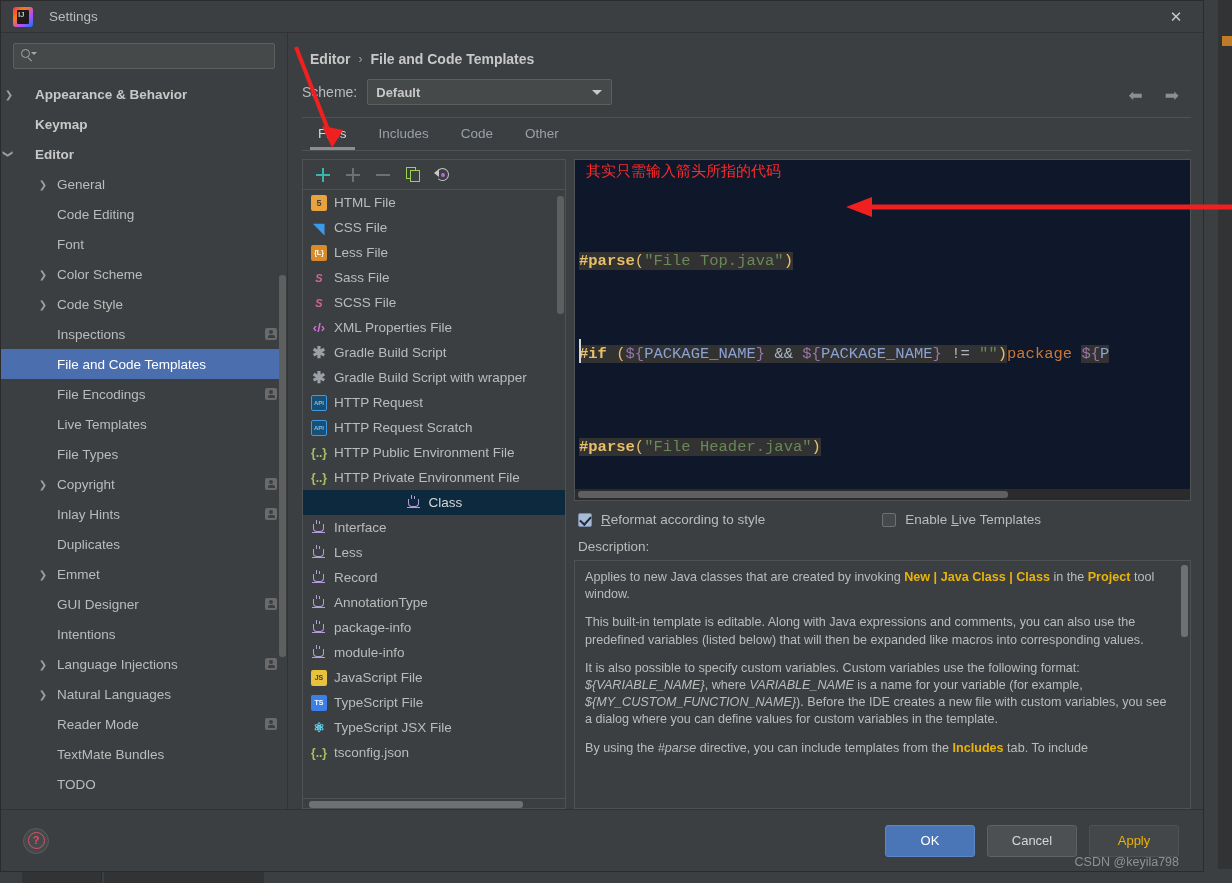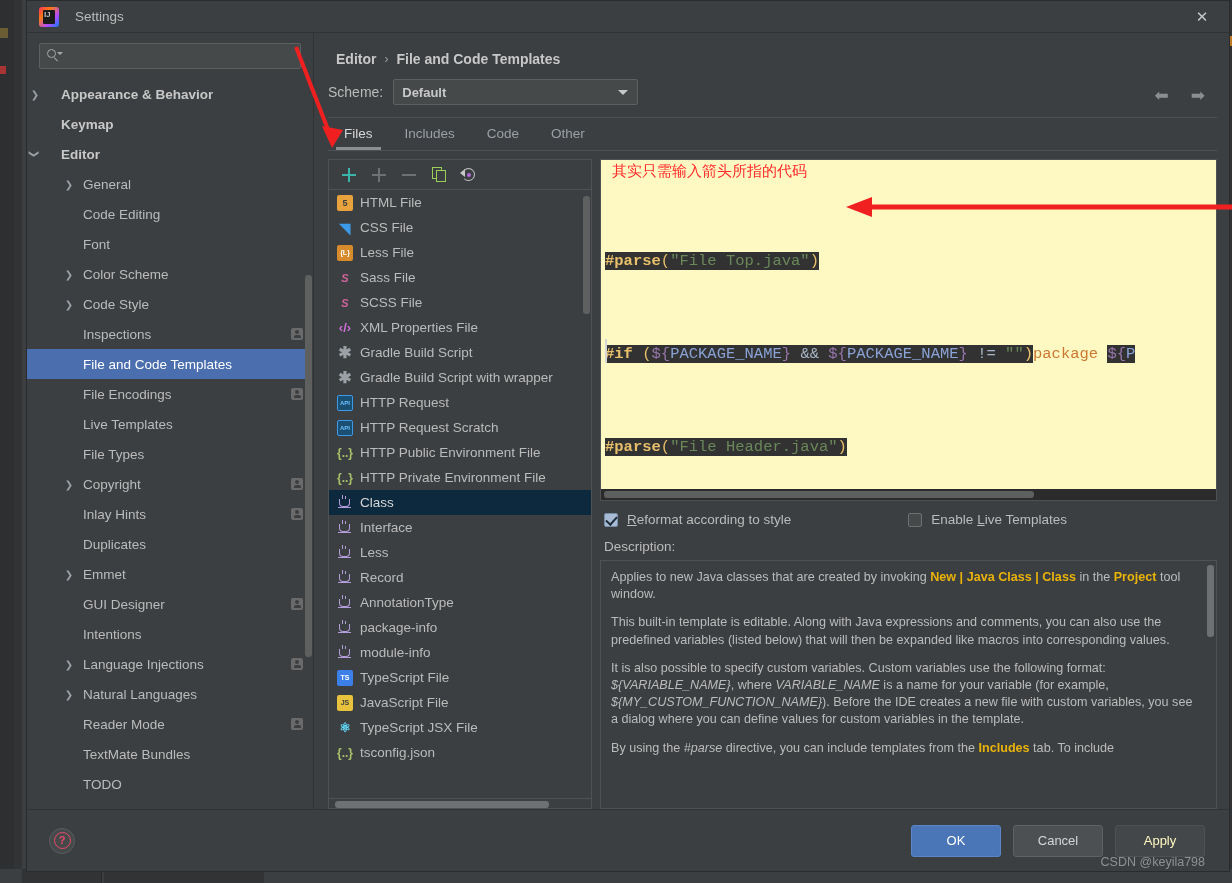--- a/index.html
+++ b/index.html
@@ -18,21 +18,21 @@
   .ide-right-strip { position:absolute; right:0; top:0; width:14px; height:883px; background:#313335; }
   .ide-bottom-strip { position:absolute; left:0; bottom:0; width:1232px; height:14px; background:#3c3f41; }
   .ide-bottom-tabs { position:absolute; left:22px; bottom:0; width:80px; height:14px; background:#313335; border-right:1px solid #2b2b2b;}
   .ide-bottom-tabs2 { position:absolute; left:104px; bottom:0; width:160px; height:14px; background:#313335; }
   .ide-mark-a { position:absolute; left:0; top:28px; width:8px; height:10px; background:#6b5d33; }
   .ide-mark-b { position:absolute; left:0; top:66px; width:6px; height:8px; background:#a33; }
   .ide-mark-c { position:absolute; right:0px; top:36px; width:10px; height:10px; background:#c07b28; }
 
   
   .dialog {
-    position:absolute; left:26px; top:0; width:1204px; height:872px;
+    position:absolute; left:0; top:0; width:1204px; height:872px;
     background:#3c3f41; border:1px solid #2b2b2b;
     display:flex; flex-direction:column;
   }
   .titlebar {
     height:32px; background:#3c3f41; display:flex; align-items:center;
     padding:0 0 0 12px; position:relative; flex:0 0 32px;
     border-bottom:1px solid #323232;
   }
   .ij-logo { width:20px; height:20px; border-radius:3px; position:relative; overflow:hidden;
     background:linear-gradient(135deg,#fe315d 0%,#f97a12 32%,#b74aff 66%,#087cfa 100%); }
@@ -116,21 +116,21 @@
   .ic-copy { position:relative; width:15px; height:15px; }
   .ic-copy .r1 { position:absolute; left:0; top:0; width:10px; height:12px; border:1.6px solid #9bcf55; background:#3c3f41; }
   .ic-copy .r2 { position:absolute; left:4px; top:3px; width:10px; height:12px; border:1.6px solid #9bcf55; background:#3c3f41; }
   .ic-revert { position:relative; width:16px; height:16px; }
   .ic-revert .c { position:absolute; left:1px; top:1px; width:13px; height:13px; border:1.6px solid #c8c8c8; border-radius:50%; border-left-color:transparent; }
   .ic-revert .d { position:absolute; left:6px; top:6px; width:4px; height:4px; border-radius:50%; background:#b36bd8; }
   .ic-revert .ar { position:absolute; left:-1px; top:2px; width:0;height:0;border-top:4px solid transparent;border-bottom:4px solid transparent;border-right:5px solid #c8c8c8; }
 
   .list-scroll { flex:1 1 auto; position:relative; overflow:hidden; background:#3c3f41; }
   .list-item { height:25px; display:flex; align-items:center; gap:7px; padding:0 8px; color:#bbbbbb; font-size:13.5px; white-space:nowrap; cursor:default; }
-  .list-item.sel { background:#0d293e; color:#d6d6d6; }
+  .list-item.sel { background:#0d293e; color:#d6d6d6;justify-content:center; }
   .fi { width:16px; height:16px; flex:0 0 16px; position:relative; font-size:9px; display:flex; align-items:center; justify-content:center; font-family:"Liberation Sans",sans-serif; font-weight:bold; }
   .fi-html { background:#e8a33d; color:#3c3f41; border-radius:2px; }
   .fi-css { color:#3d9ae8; font-size:14px; font-weight:bold; }
   .fi-less { background:#d88b2b; color:#fff; font-size:7px; border-radius:2px; }
   .fi-sass { color:#cf649a; font-size:11px; font-style:italic; }
   .fi-xml { color:#cb6fd9; font-size:13px; }
   .fi-gradle { color:#9aa0a6; font-size:16px; }
   .fi-api { background:#1a4f72; border:1.5px solid #3d9ae8; color:#6ec0ff; font-size:6px; border-radius:2px; }
   .fi-json { color:#a9c26a; font-size:12px; }
   .fi-java { position:relative; }
@@ -141,21 +141,21 @@
   .fi-js { background:#e8c13d; color:#3c3f41; font-size:7px; border-radius:2px; }
   .fi-ts { background:#3d7fe8; color:#fff; font-size:7px; border-radius:2px; }
   .fi-tsx { color:#61dafb; font-size:13px; }
 
   .list-vthumb { position:absolute; right:1px; top:6px; width:7px; height:118px; background:#5e6060; border-radius:3px; }
   .list-hbar { height:10px; background:#3c3f41; position:relative; border-top:1px solid #4e5254; }
   .list-hthumb { position:absolute; left:6px; top:2px; width:214px; height:7px; background:#6e7174; border-radius:3px; }
 
   
   .editor-col { flex:1 1 auto; display:flex; flex-direction:column; min-width:0; min-height:0; }
-  .code-area { position:relative; background:#fef9c3; border:1px solid #4e5254; height:342px; overflow:hidden; }
+  .code-area { position:relative; background:#0f172a; border:1px solid #4e5254; height:342px; overflow:hidden; }
   .code-note { position:absolute; left:11px; top:2px; color:#ff2a2a; font-size:15px; white-space:nowrap; font-family:"Liberation Sans",sans-serif; }
   .code-lines { position:absolute; left:0; top:24px; right:0; font-family:"Liberation Mono","DejaVu Sans Mono",monospace; font-size:15.5px; line-height:31px; white-space:pre; }
   .code-line { padding-left:4px; height:31px; }
   .tok-dir { color:#e8bf6a; font-weight:bold; }
   .tok-paren { color:#e8bf6a; }
   .tok-str { color:#6a8759; }
   .tok-var { color:#9876aa; }
   .tok-varname { color:#8aa2d6; }
   .tok-kw { color:#cc7832; }
   .tok-op { color:#a9b7c6; }
@@ -182,21 +182,21 @@
 
   
   .footer { height:62px; flex:0 0 62px; border-top:1px solid #323232; background:#3c3f41; position:relative; display:flex; align-items:center; }
   .help-btn { margin-left:22px; width:26px; height:26px; border-radius:50%; background:#45494a; border:1px solid #5a5d5f; display:flex; align-items:center; justify-content:center; }
   .help-ring { width:17px; height:17px; border:1.5px solid #ea4a6a; border-radius:50%; display:flex; align-items:center; justify-content:center; }
   .help-ring span { color:#ea4a6a; font-size:11px; font-weight:bold; line-height:1; }
   .btns { margin-left:auto; display:flex; gap:12px; padding-right:24px; }
   .btn { min-width:90px; height:32px; border-radius:3px; display:flex; align-items:center; justify-content:center; font-size:13px; cursor:default; }
   .btn-ok { background:#4a76b8; color:#ffffff; border:1px solid #5b87c9; }
   .btn-cancel { background:#4c5052; color:#d6d6d6; border:1px solid #5e6264; }
-  .btn-apply { background:#434749; color:#fef9c3; border:1px solid #4e5254; }
+  .btn-apply { background:#434749; color:#eab308; border:1px solid #4e5254; }
   .watermark { position:absolute; right:24px; bottom:2px; color:#8e9193; font-size:12.5px; }
 
   
   .anno { position:absolute; pointer-events:none; }
 </style>
 </head>
 <body>
 
 <div id="root">
 
@@ -495,26 +495,26 @@
                 <div class="list-item">
                   <span class="fi fi-java">
                     <span class="st"></span>
                     <span class="st2"></span>
                     <span class="cup"></span>
                     <span class="base"></span>
                   </span>
                   <span>module-info</span>
                 </div>
                 <div class="list-item">
+                  <span class="fi fi-js">JS</span>
+                  <span>JavaScript File</span>
+                </div>
+                <div class="list-item">
                   <span class="fi fi-ts">TS</span>
                   <span>TypeScript File</span>
-                </div>
-                <div class="list-item">
-                  <span class="fi fi-js">JS</span>
-                  <span>JavaScript File</span>
                 </div>
                 <div class="list-item">
                   <span class="fi fi-tsx">⚛</span>
                   <span>TypeScript JSX File</span>
                 </div>
                 <div class="list-item">
                   <span class="fi fi-json">{..}</span>
                   <span>tsconfig.json</span>
                 </div>
                 <div class="list-vthumb"></div>

